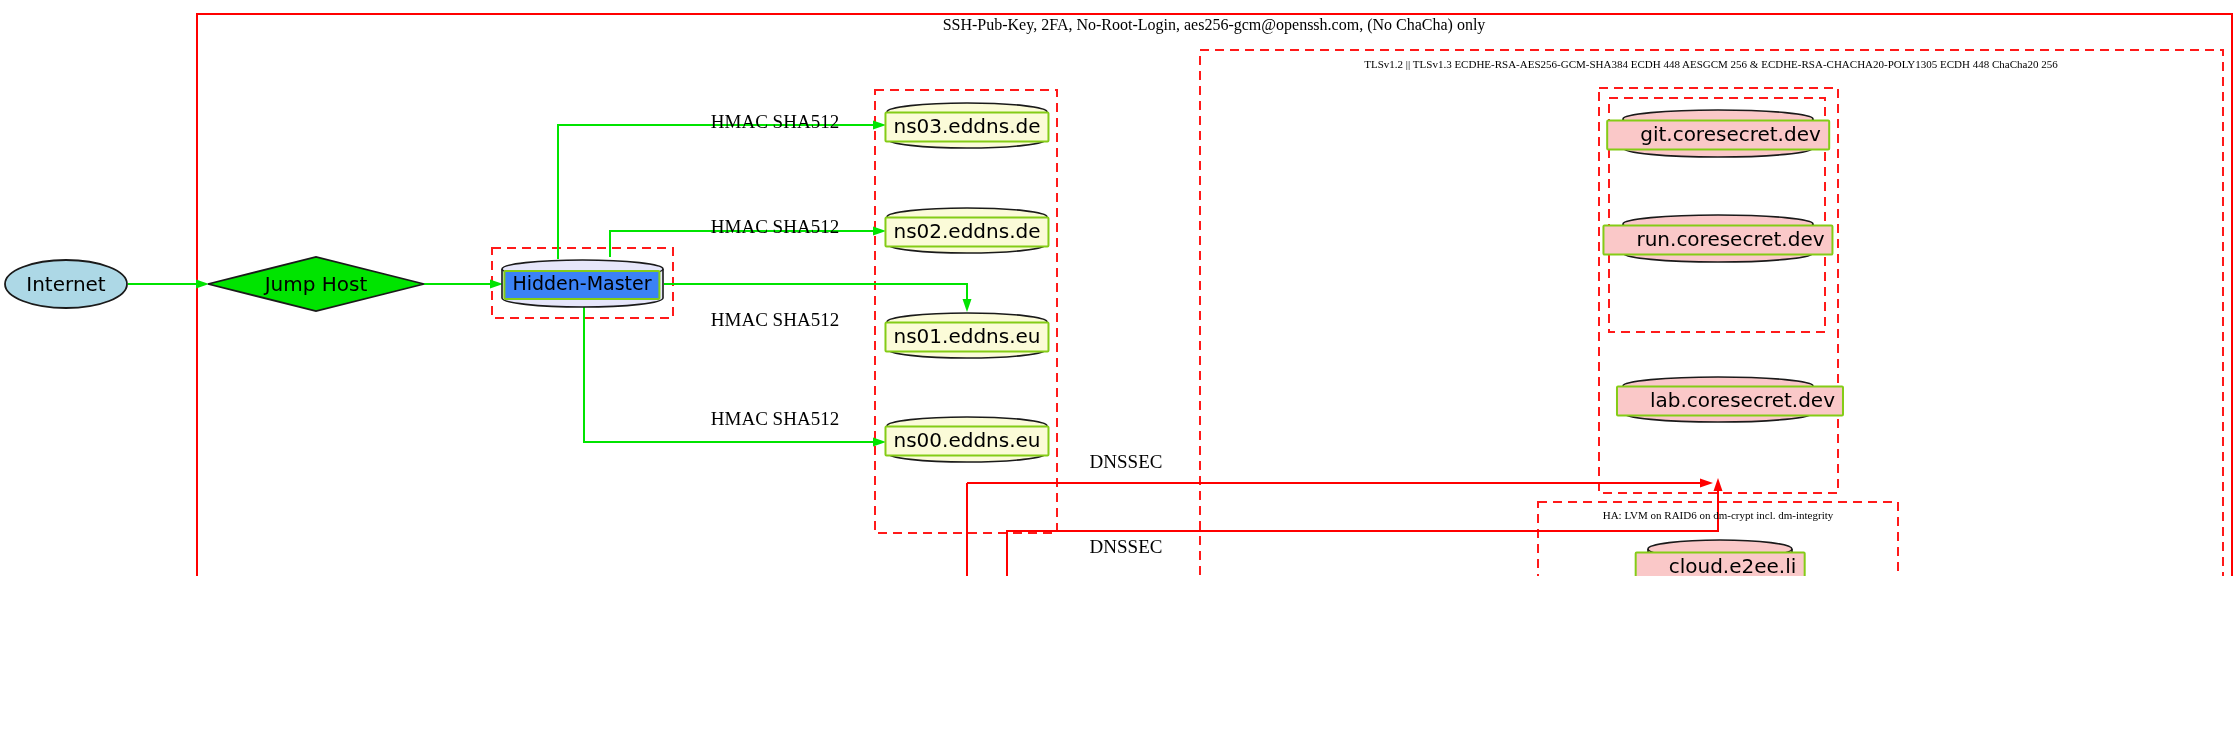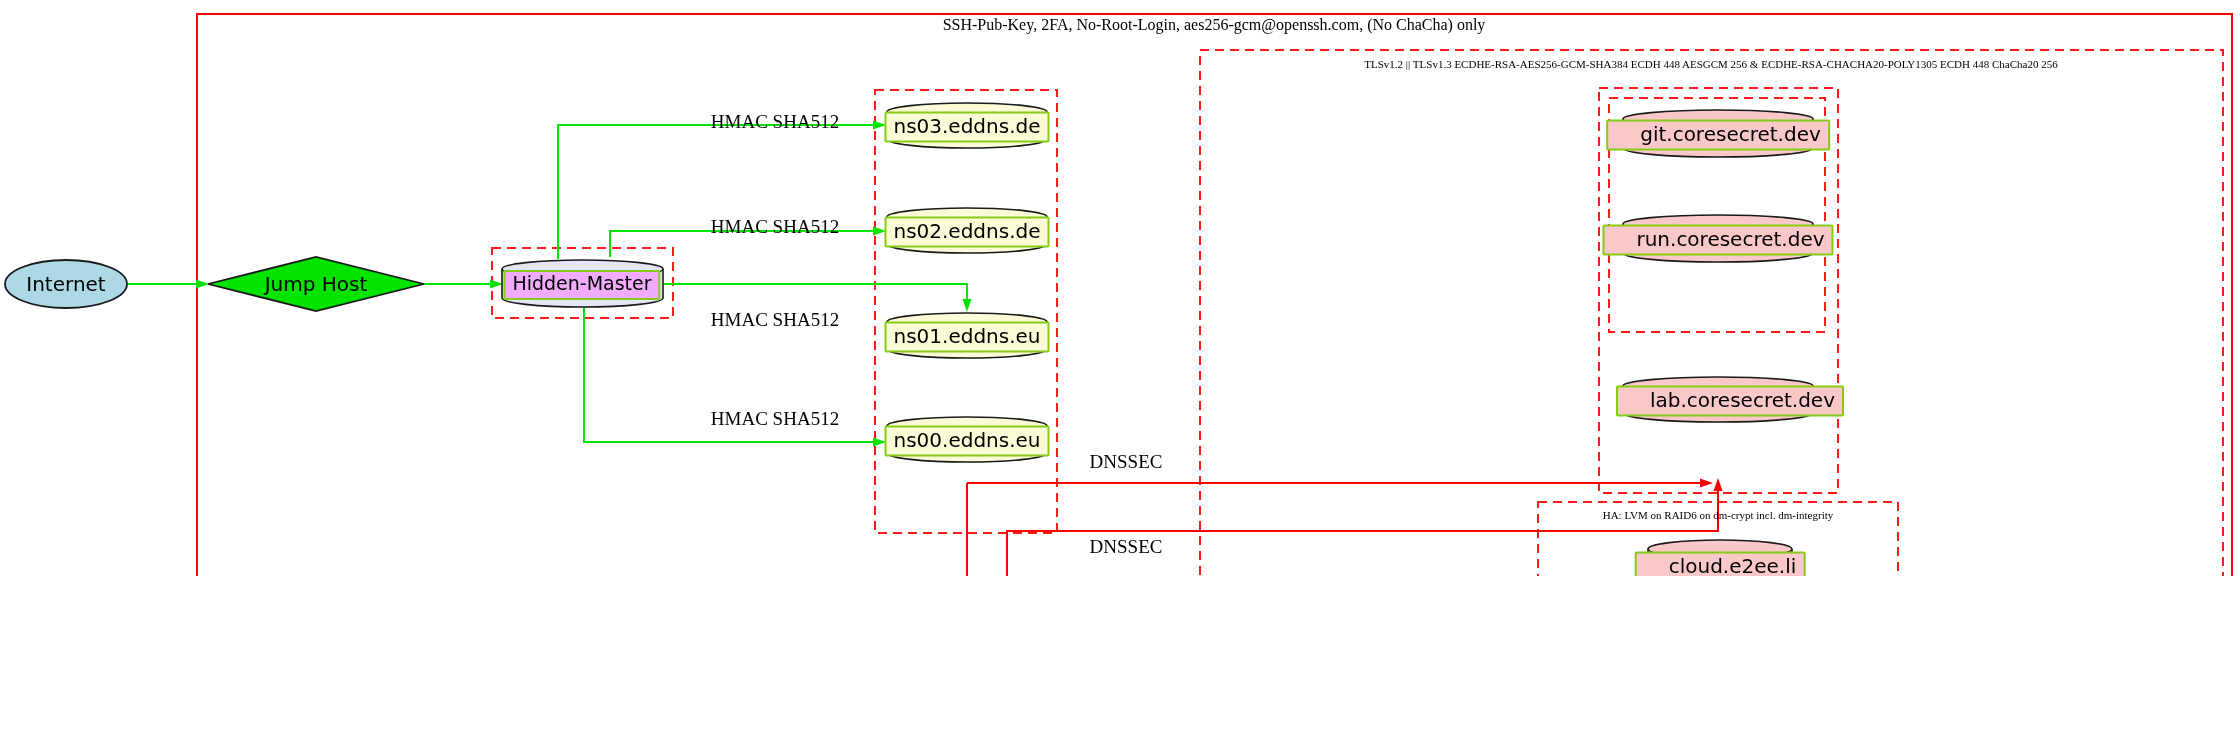--- a/index.html
+++ b/index.html
@@ -8,21 +8,21 @@
   #edges{position:absolute;left:0;top:0;}
   .lbl{position:absolute;transform:translate(-50%,-50%);white-space:nowrap;color:#000;}
   .cluster-label{font-family:"Liberation Serif","DejaVu Serif",serif;font-size:16px;}
   .cluster-label-sm{font-family:"Liberation Serif","DejaVu Serif",serif;font-size:11px;}
   .edge-label{font-family:"Liberation Serif","DejaVu Serif",serif;font-size:19px;}
   .node-label{font-family:"DejaVu Sans",sans-serif;font-size:20px;}
   .node-label-sm{font-family:"DejaVu Sans",sans-serif;font-size:19px;}
   .boxed{border:2px solid #84cc16;border-radius:2px;padding:1px 7px 3px 7px;line-height:1.15;}
   .bg-yellow{background:#fbfbd8;}
   .bg-pink{background:#fac8c8;padding-left:32px;}
-  .bg-lav{background:#f0abfc;}
+  .bg-lav{background:#3b82f6;}
 </style>
 </head>
 <body>
 
 <div id="canvas">
 
   <svg id="edges" width="2240" height="744" viewBox="0 0 2240 744">
 
     <rect x="197" y="14" width="2035" height="663" fill="none" stroke="#ff0000" stroke-width="2"></rect>
     <rect x="492" y="248" width="181" height="70" fill="none" stroke="#ff1a1a" stroke-width="2" stroke-dasharray="9 6"></rect>

